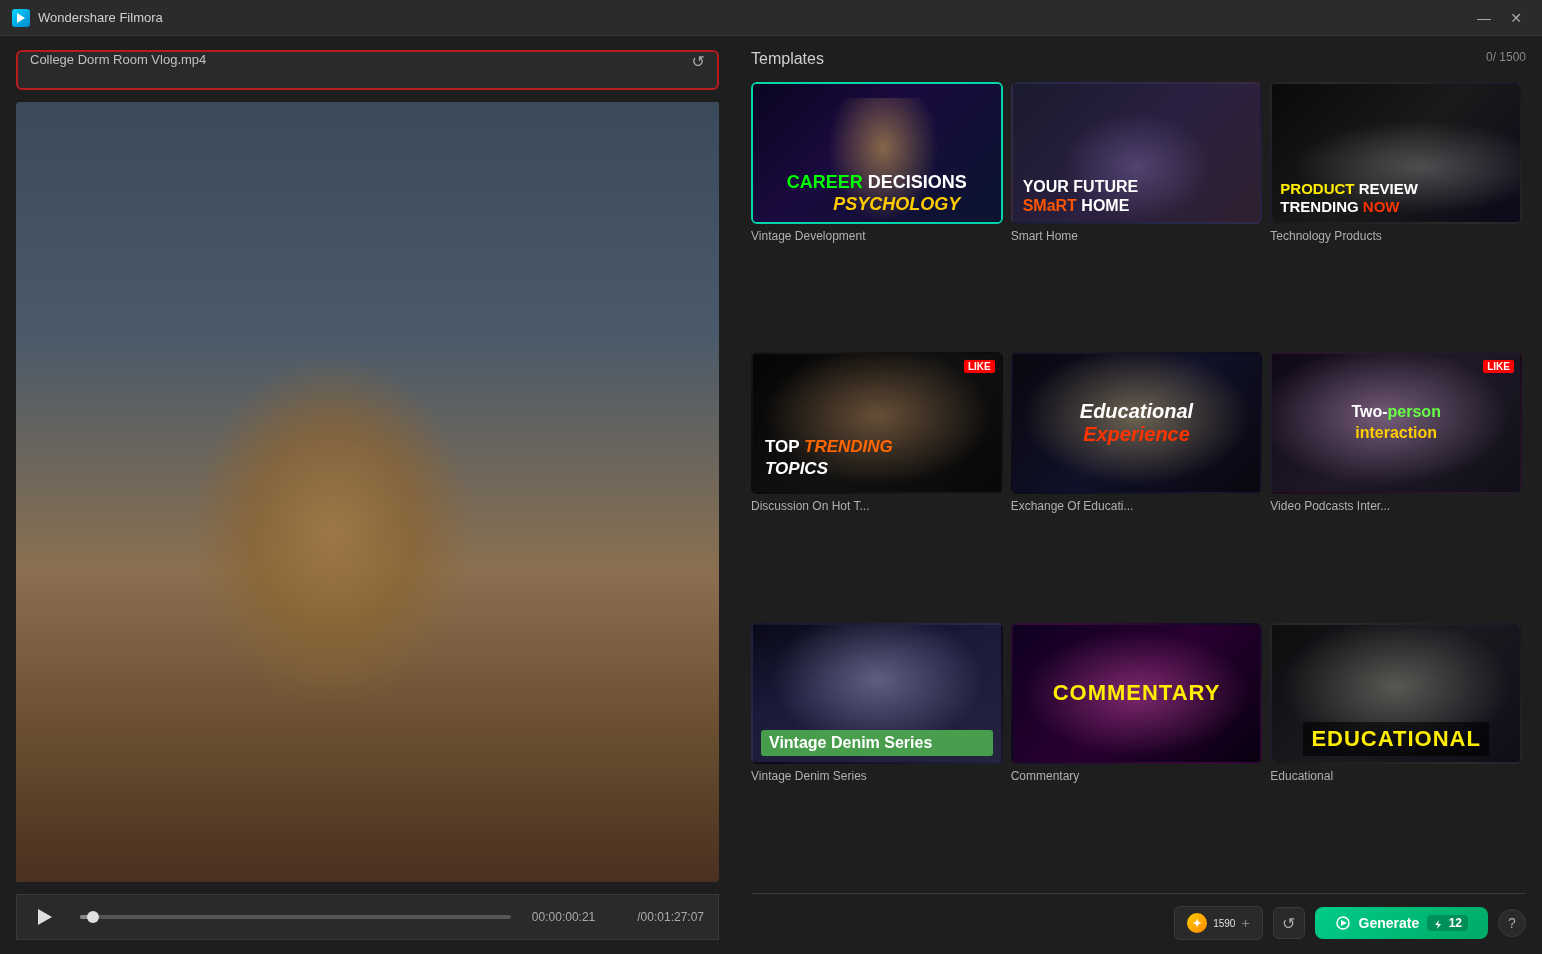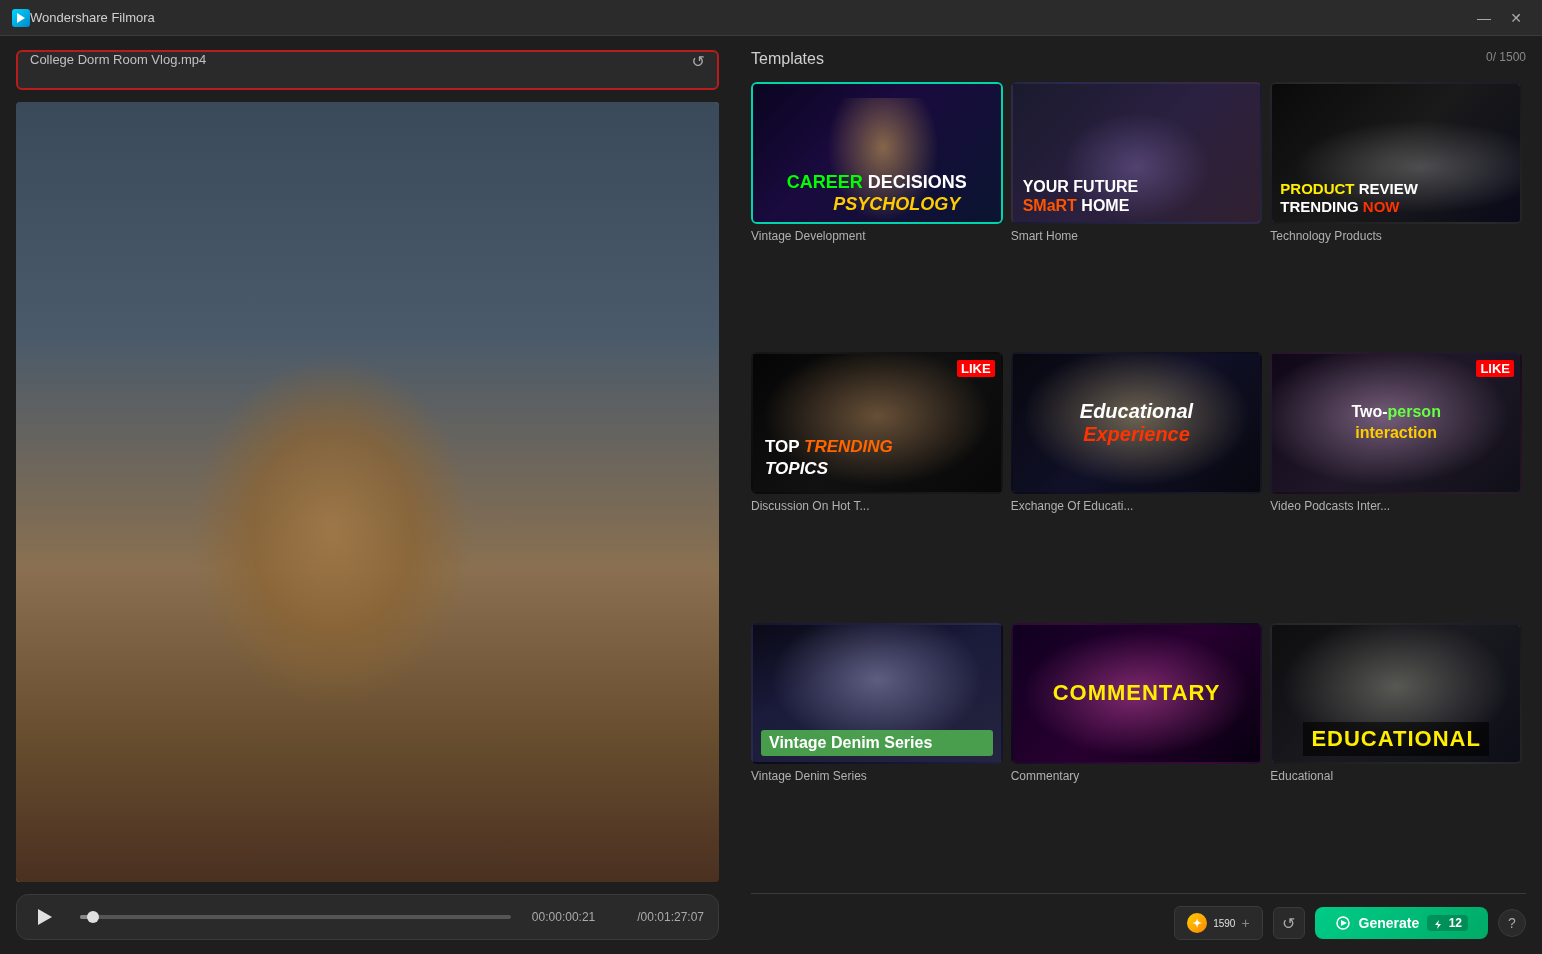--- a/index.html
+++ b/index.html
@@ -18,20 +18,21 @@
       align-items: center;
       justify-content: space-between;
       background: #2b2b2b;
       height: 36px;
       padding: 0 12px;
       border-bottom: 1px solid #3a3a3a;
     }
     .title-bar-left {
       display: flex;
       align-items: center;
+      gap: 8px;
     }
     .app-icon {
       width: 18px;
       height: 18px;
       background: linear-gradient(135deg, #00d4ff, #0088cc);
       border-radius: 3px;
       display: flex;
       align-items: center;
       justify-content: center;
     }
@@ -114,21 +115,21 @@
       position: relative;
       display: flex;
       align-items: center;
       justify-content: center;
     }
 
     
     .video-controls {
       background: #2a2a2a;
       border: 1px solid #3a3a3a;
-      border-radius: 12px;
+      border-radius: 0;
       padding: 8px 14px;
       display: flex;
       align-items: center;
       gap: 21px;
     }
     .play-btn {
       width: 28px;
       height: 28px;
       background: none;
       border: none;
@@ -351,21 +352,21 @@
       padding: 4px 8px;
     }
 
     
     .like-badge {
       position: absolute;
       top: 6px;
       right: 6px;
       background: #ff0000;
       color: white;
-      font-size: 13px;
+      font-size: 10px;
       font-weight: bold;
       padding: 1px 4px;
       border-radius: 2px;
     }
 
     
     .bottom-bar {
       display: flex;
       align-items: center;
       justify-content: flex-end;

